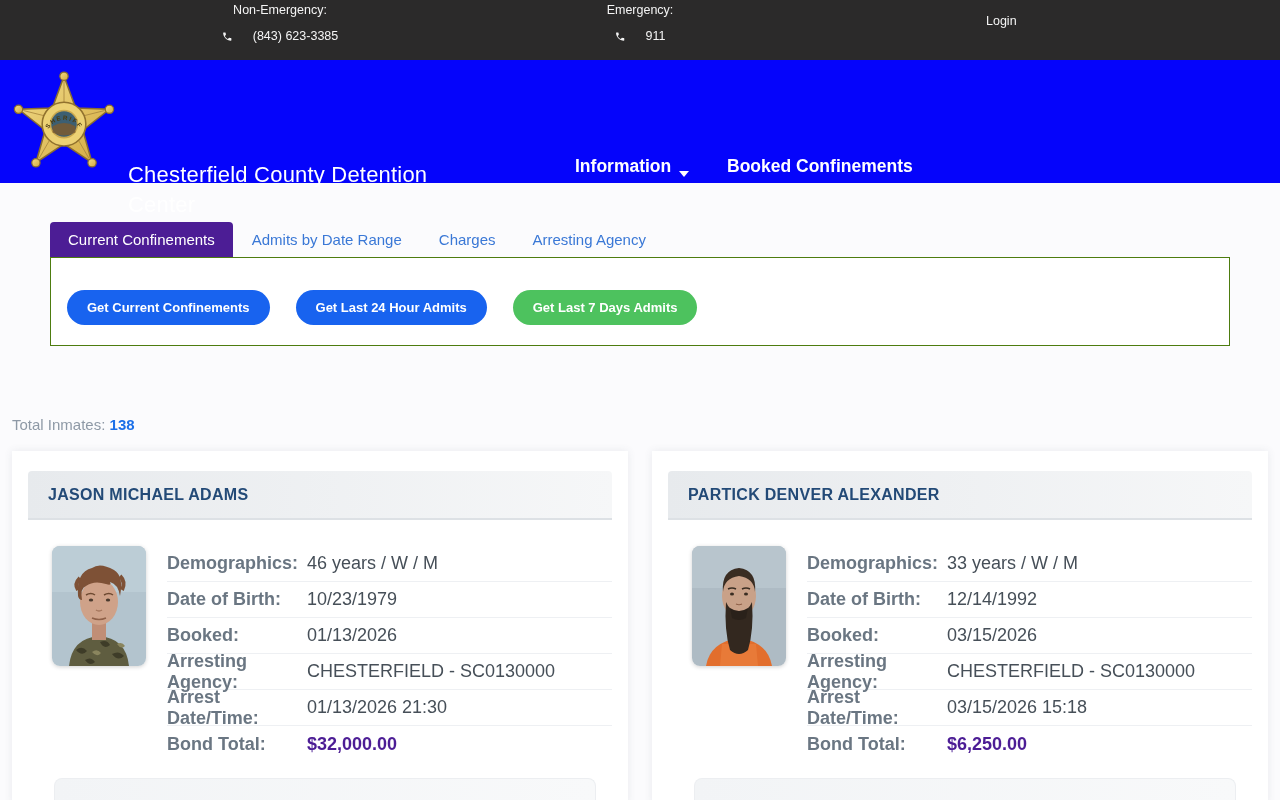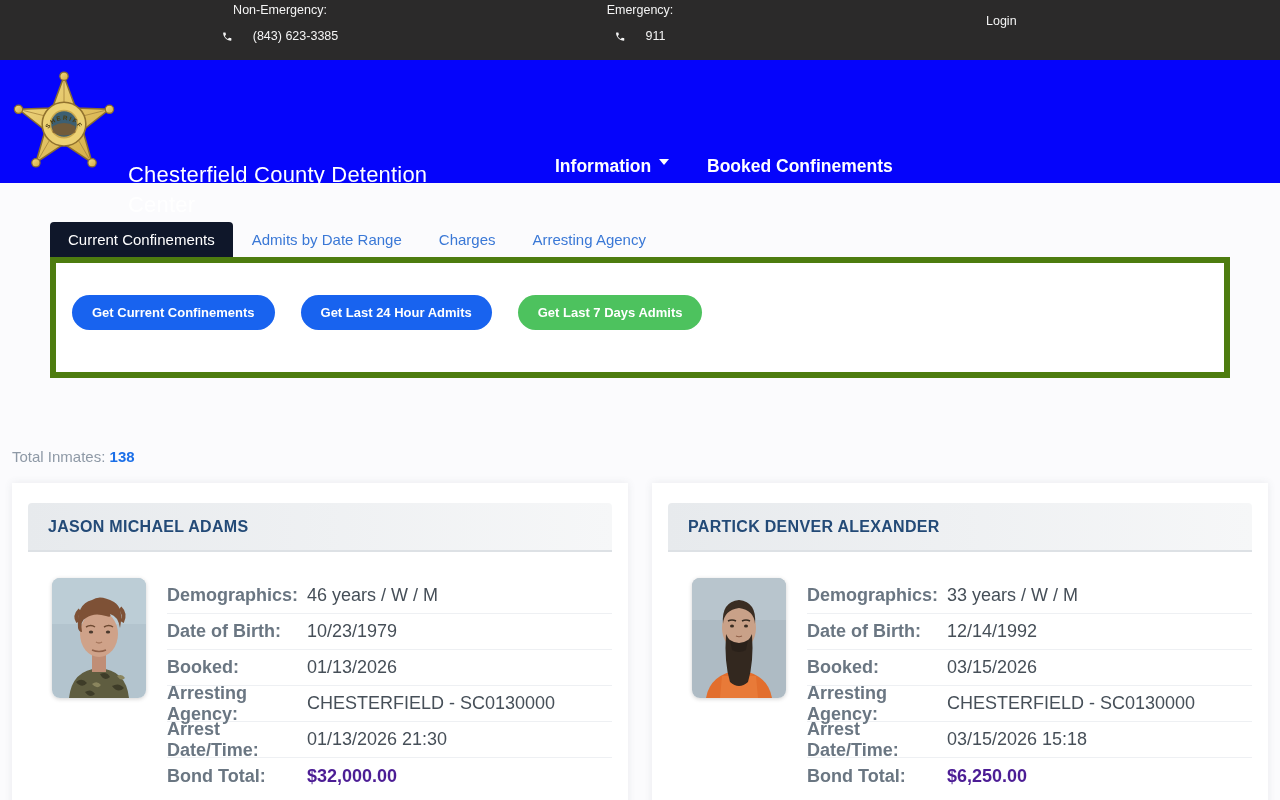--- a/index.html
+++ b/index.html
@@ -14,32 +14,32 @@
   .topbar { position:relative; height:60px; background:#2b2a2a; color:#f4f4f4; font-size:12.5px; }
   .tb-group { position:absolute; top:2px; transform:translateX(-50%); text-align:center; line-height:16px; }
   .tb-num { display:flex; align-items:center; justify-content:center; gap:20px; margin-top:10px; }
   .tb-login { position:absolute; top:14px; left:986px; cursor:pointer; }
   .phone-ic { width:11px; height:11px; fill:#f4f4f4; }
 
   
   .masthead { position:relative; height:123px; background:#0504fb; color:#fff; }
   .badge-wrap { position:absolute; left:12px; top:8px; width:104px; height:108px; }
   .site-title { position:absolute; left:128px; top:100px; width:345px; font-size:22px; line-height:30px; font-weight:400; letter-spacing:.2px; }
-  .nav-item { position:absolute; top:96px; font-size:17.5px; font-weight:700; cursor:pointer; display:flex; align-items:flex-start; gap:8px; }
+  .nav-item { position:absolute; top:96px; font-size:17.5px; font-weight:700; cursor:pointer; display:flex; align-items:flex-end; gap:8px;margin-left:20px; }
   .nav-info { left:555px; }
   .nav-confine { left:707px; }
   .caret-down { width:0; height:0; border-left:5.5px solid transparent; border-right:5.5px solid transparent; border-top:6px solid #fff; margin-top:3px; }
 
   
   .content-wrap { padding:0 50px; }
   .tabs { display:flex; margin-top:39px; align-items:flex-end; }
   .tab { font-size:15px; padding:9px 18px; color:#3a78d6; cursor:pointer; border-radius:4px 4px 0 0; }
-  .tab.active { background:#0f172a; color:#fff; }
+  .tab.active { background:#4c1d95; color:#fff; }
   .tab + .tab { margin-left:1px; }
-  .panel { background:#fff; border:6px solid #4d7c0f; height:121px; padding:32px 16px 0; display:flex; gap:26px; }
+  .panel { background:#fff; border:1px solid #4d7c0f; height:89px; padding:32px 16px 0; display:flex; gap:26px; }
   .btn { border:none; border-radius:18px; height:35px; padding:0 20px; font-family:"Liberation Sans",sans-serif;
          font-size:13px; font-weight:700; color:#fff; cursor:pointer; }
   .btn-blue { background:#1863ef; }
   .btn-green { background:#4dc25e; }
 
   
   .total-line { margin:70px 0 0 12px; font-size:15px; color:#8e99a6; }
   .total-line b { color:#1b6fe8; font-weight:700; }
 
   

